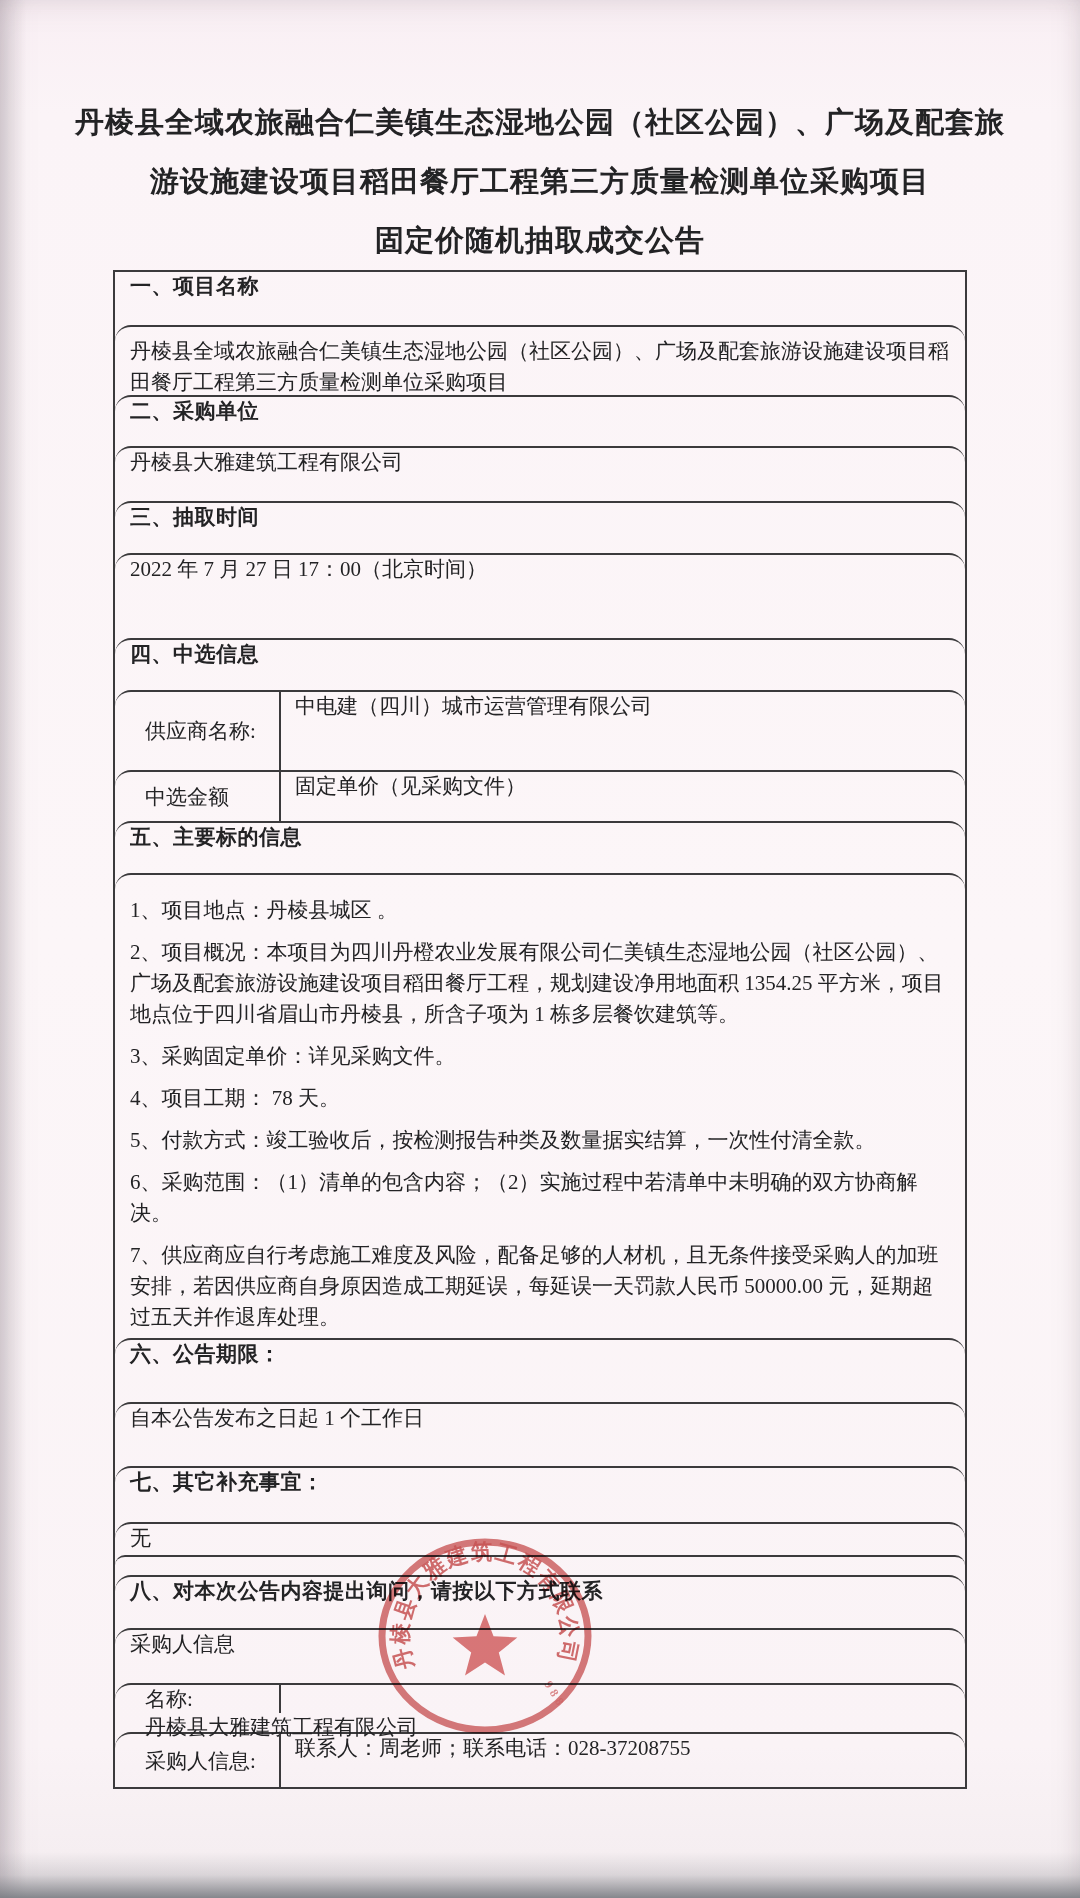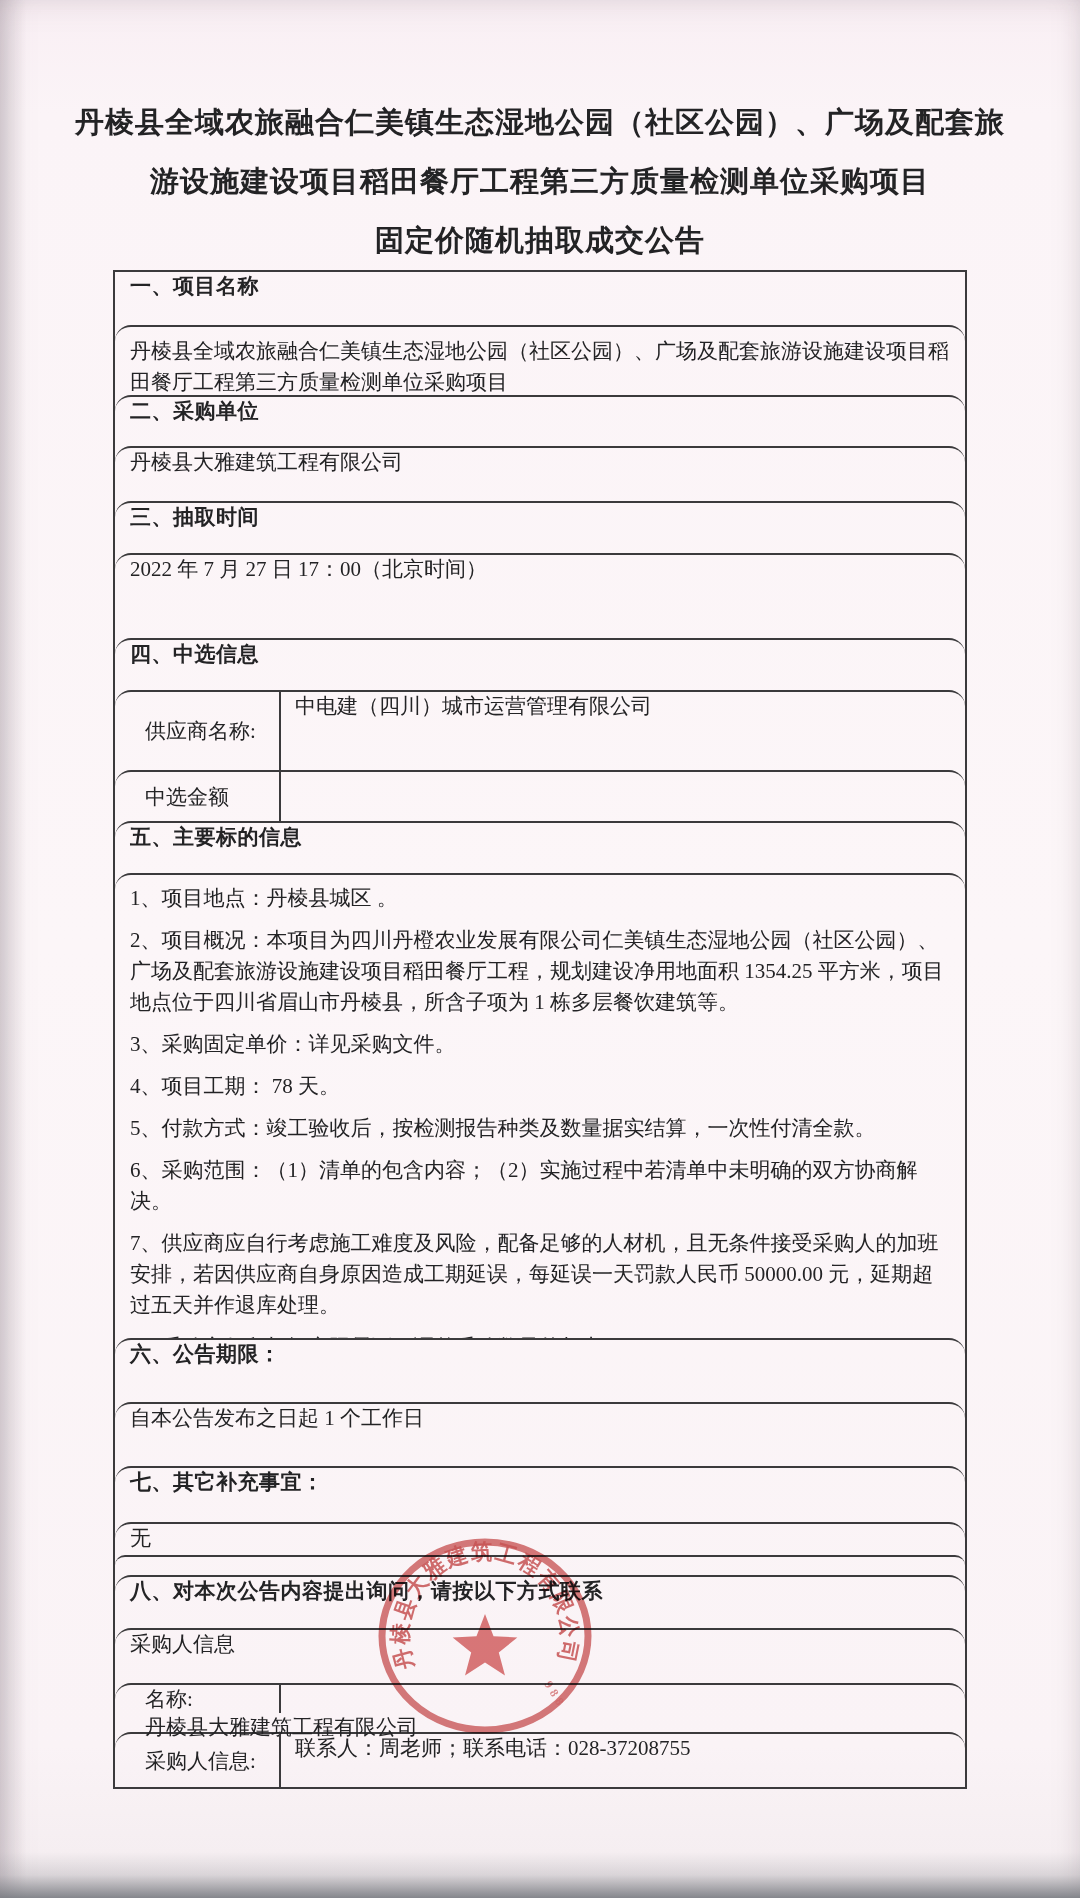--- a/index.html
+++ b/index.html
@@ -31,21 +31,21 @@
   .cell{box-sizing:border-box;display:flex;align-items:center;padding-left:14px;}
   .cell.label{width:150px;border-right:2px solid #3b3a3c;align-self:stretch;}
   .cell.value{flex:1;}
   .rh53{height:53px;}  .rh84{height:70px;}  .rh51{height:51px;}
   .rh55{height:55px;}  .rh52{height:52px;}  .rh85{height:85px;}
   .rh80{height:80px;}  .rh48{height:64px;}  .rh56{height:56px;}
   .rh33{height:33px;}  .rh20{height:20px;}  .rh49{height:49px;flex-direction:column;}
   .rbig{height:465px;display:block;padding:6px 16px 0 15px;overflow:hidden;}
   .wrap2{display:block;line-height:31px;padding:9px 14px 9px 0;}
   .item{font-size:21px;line-height:31px;margin:11px 0 0 0;}
-  .item:first-child{margin-top:2px;}
+  .item:first-child{margin-top:14px;}
   
   .stamp{
     position:absolute;left:366px;top:1528px;width:240px;height:240px;
     mix-blend-mode:multiply;opacity:.92;pointer-events:none;
   }
   .seal-text{font-family:"Liberation Serif","DejaVu Serif",serif;font-weight:bold;}
   
   .bottom-shade{
     position:absolute;left:0;right:0;bottom:0;height:46px;
     background:linear-gradient(180deg,rgba(148,148,154,0) 0%,rgba(148,148,154,.28) 50%,rgba(118,121,127,.88) 100%);
@@ -96,20 +96,23 @@
       <div class="cell label">
         <span>供应商名称:</span>
       </div>
       <div class="cell value">
         <span>中电建（四川）城市运营管理有限公司</span>
       </div>
     </div>
     <div class="row cols rh51">
       <div class="cell label">
         <span>中选金额</span>
+      </div>
+      <div class="cell value">
+        <span>固定单价（见采购文件）</span>
       </div>
     </div>
 
     <div class="row head rh52">
       <span>五、主要标的信息</span>
     </div>
     <div class="row rbig">
       <p class="item">1、项目地点：丹棱县城区 。</p>
       <p class="item">2、项目概况：本项目为四川丹橙农业发展有限公司仁美镇生态湿地公园（社区公园）、广场及配套旅游设施建设项目稻田餐厅工程，规划建设净用地面积 1354.25 平方米，项目地点位于四川省眉山市丹棱县，所含子项为 1 栋多层餐饮建筑等。</p>
       <p class="item">3、采购固定单价：详见采购文件。</p>

